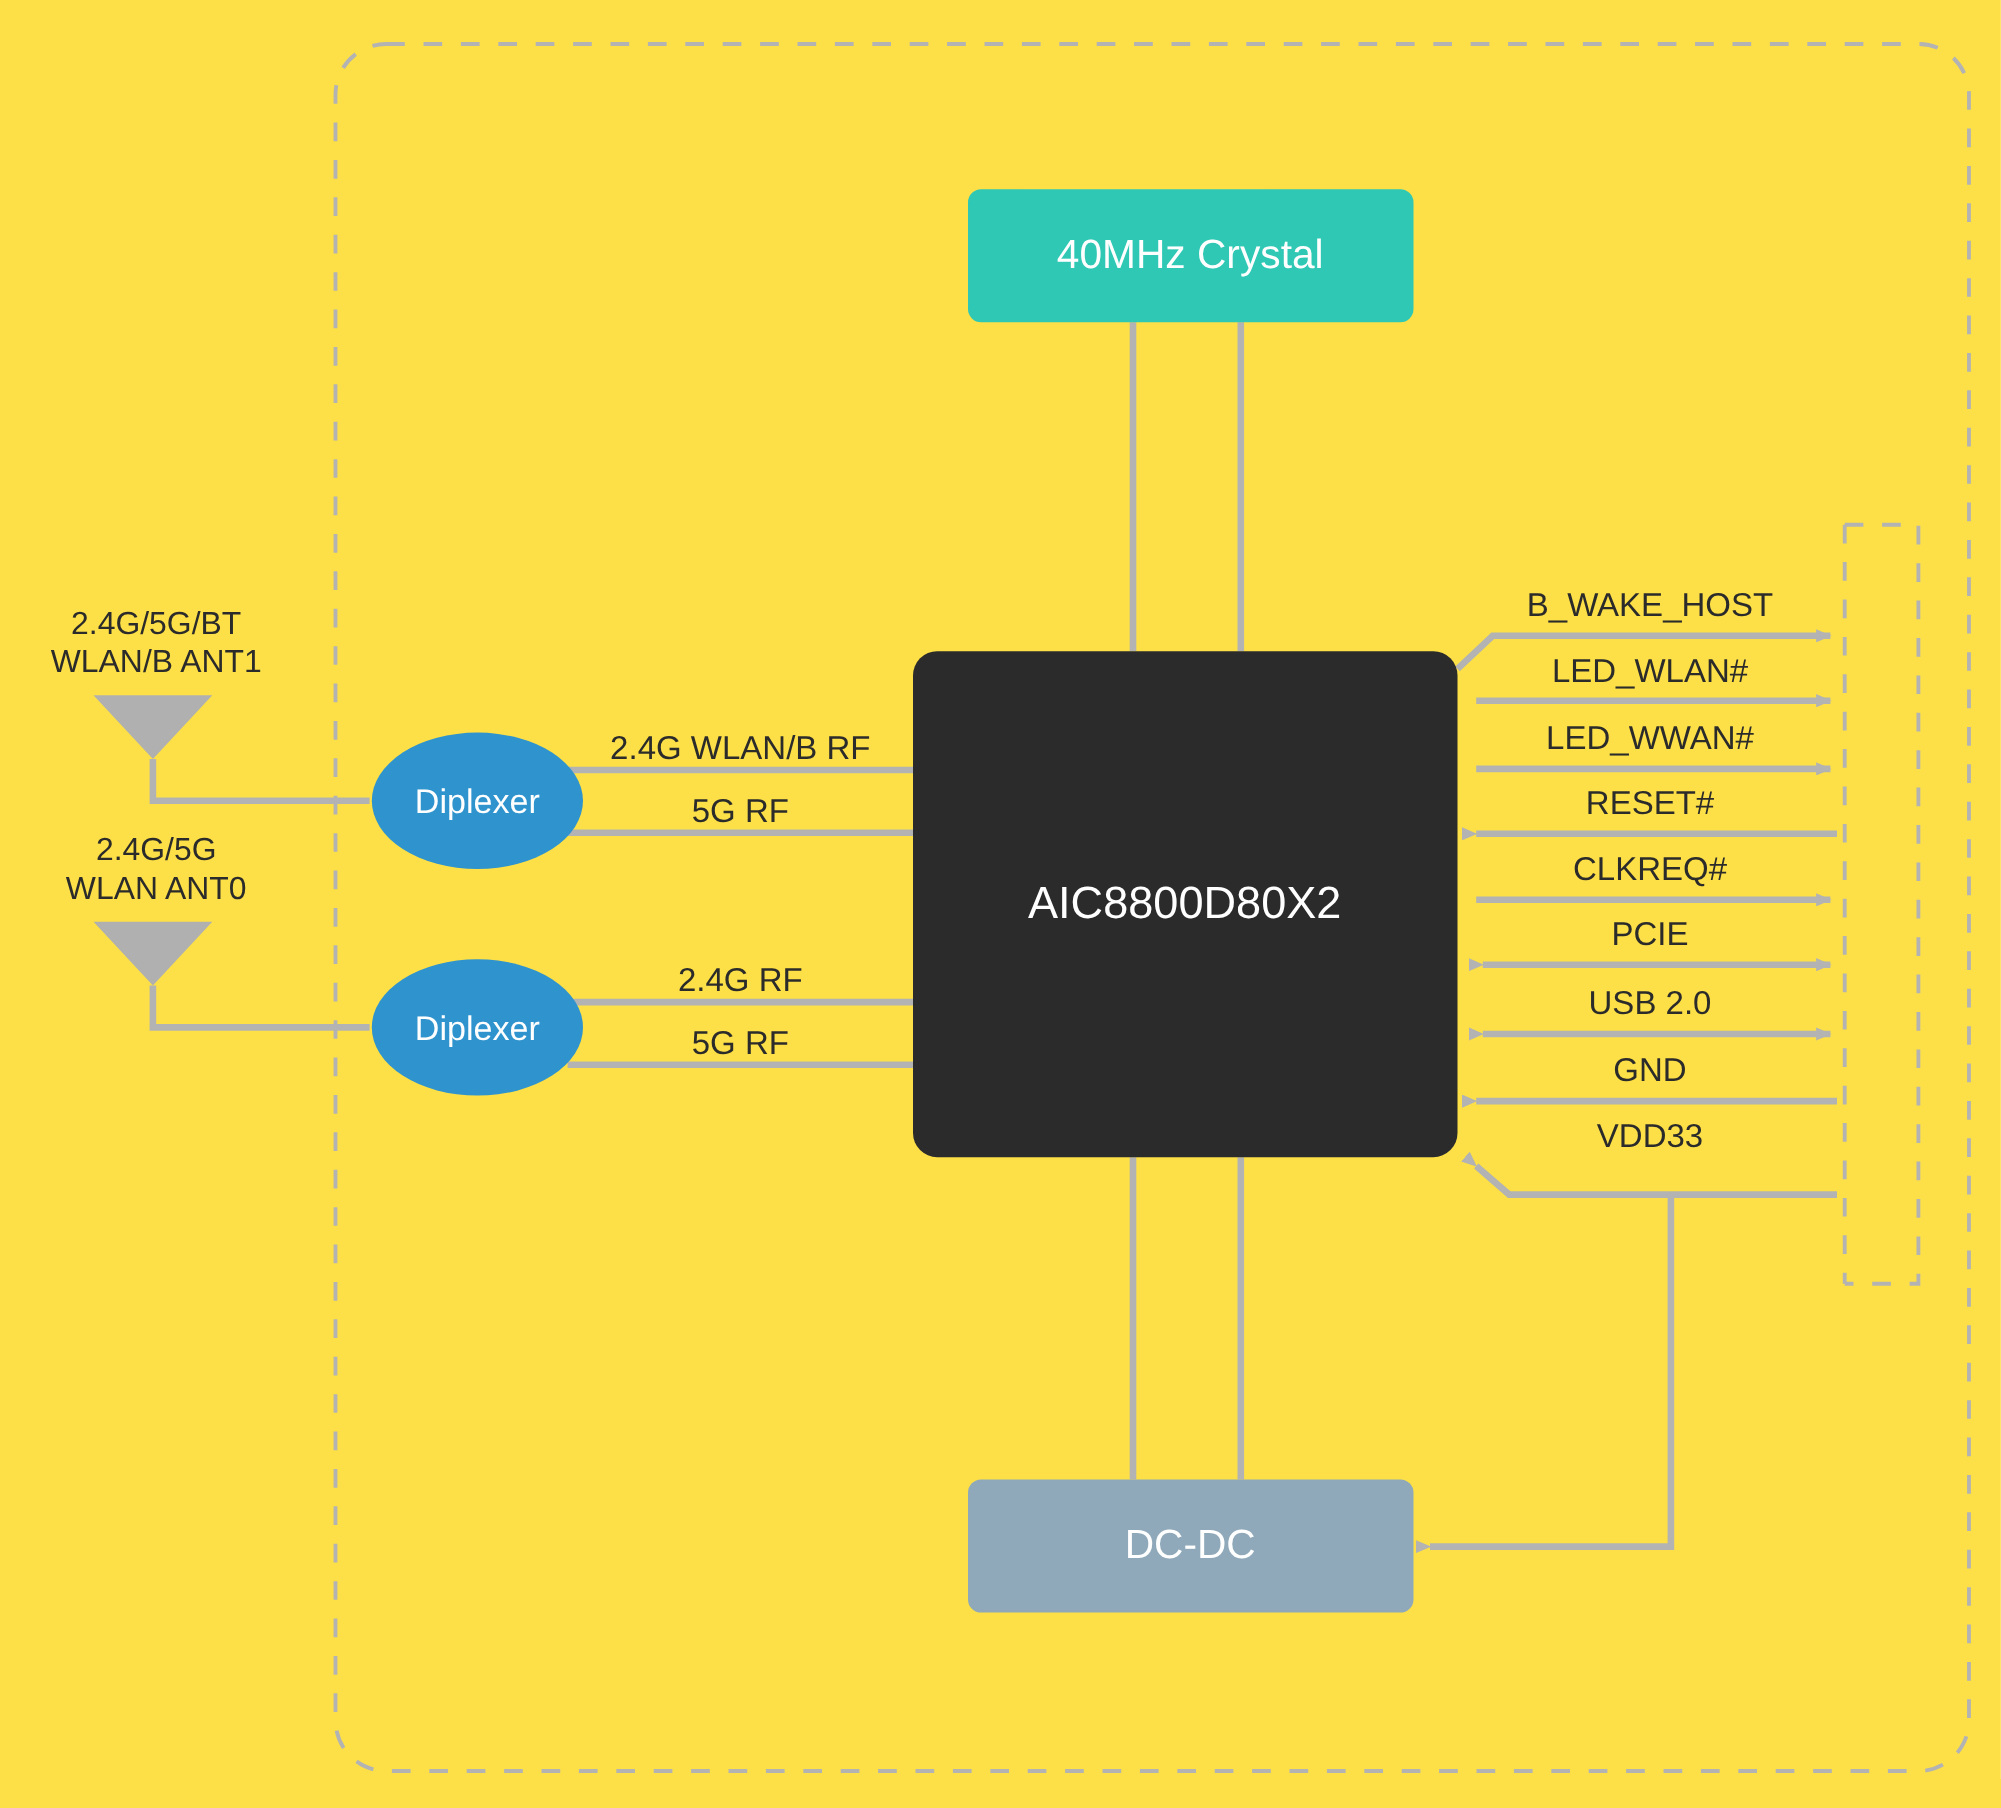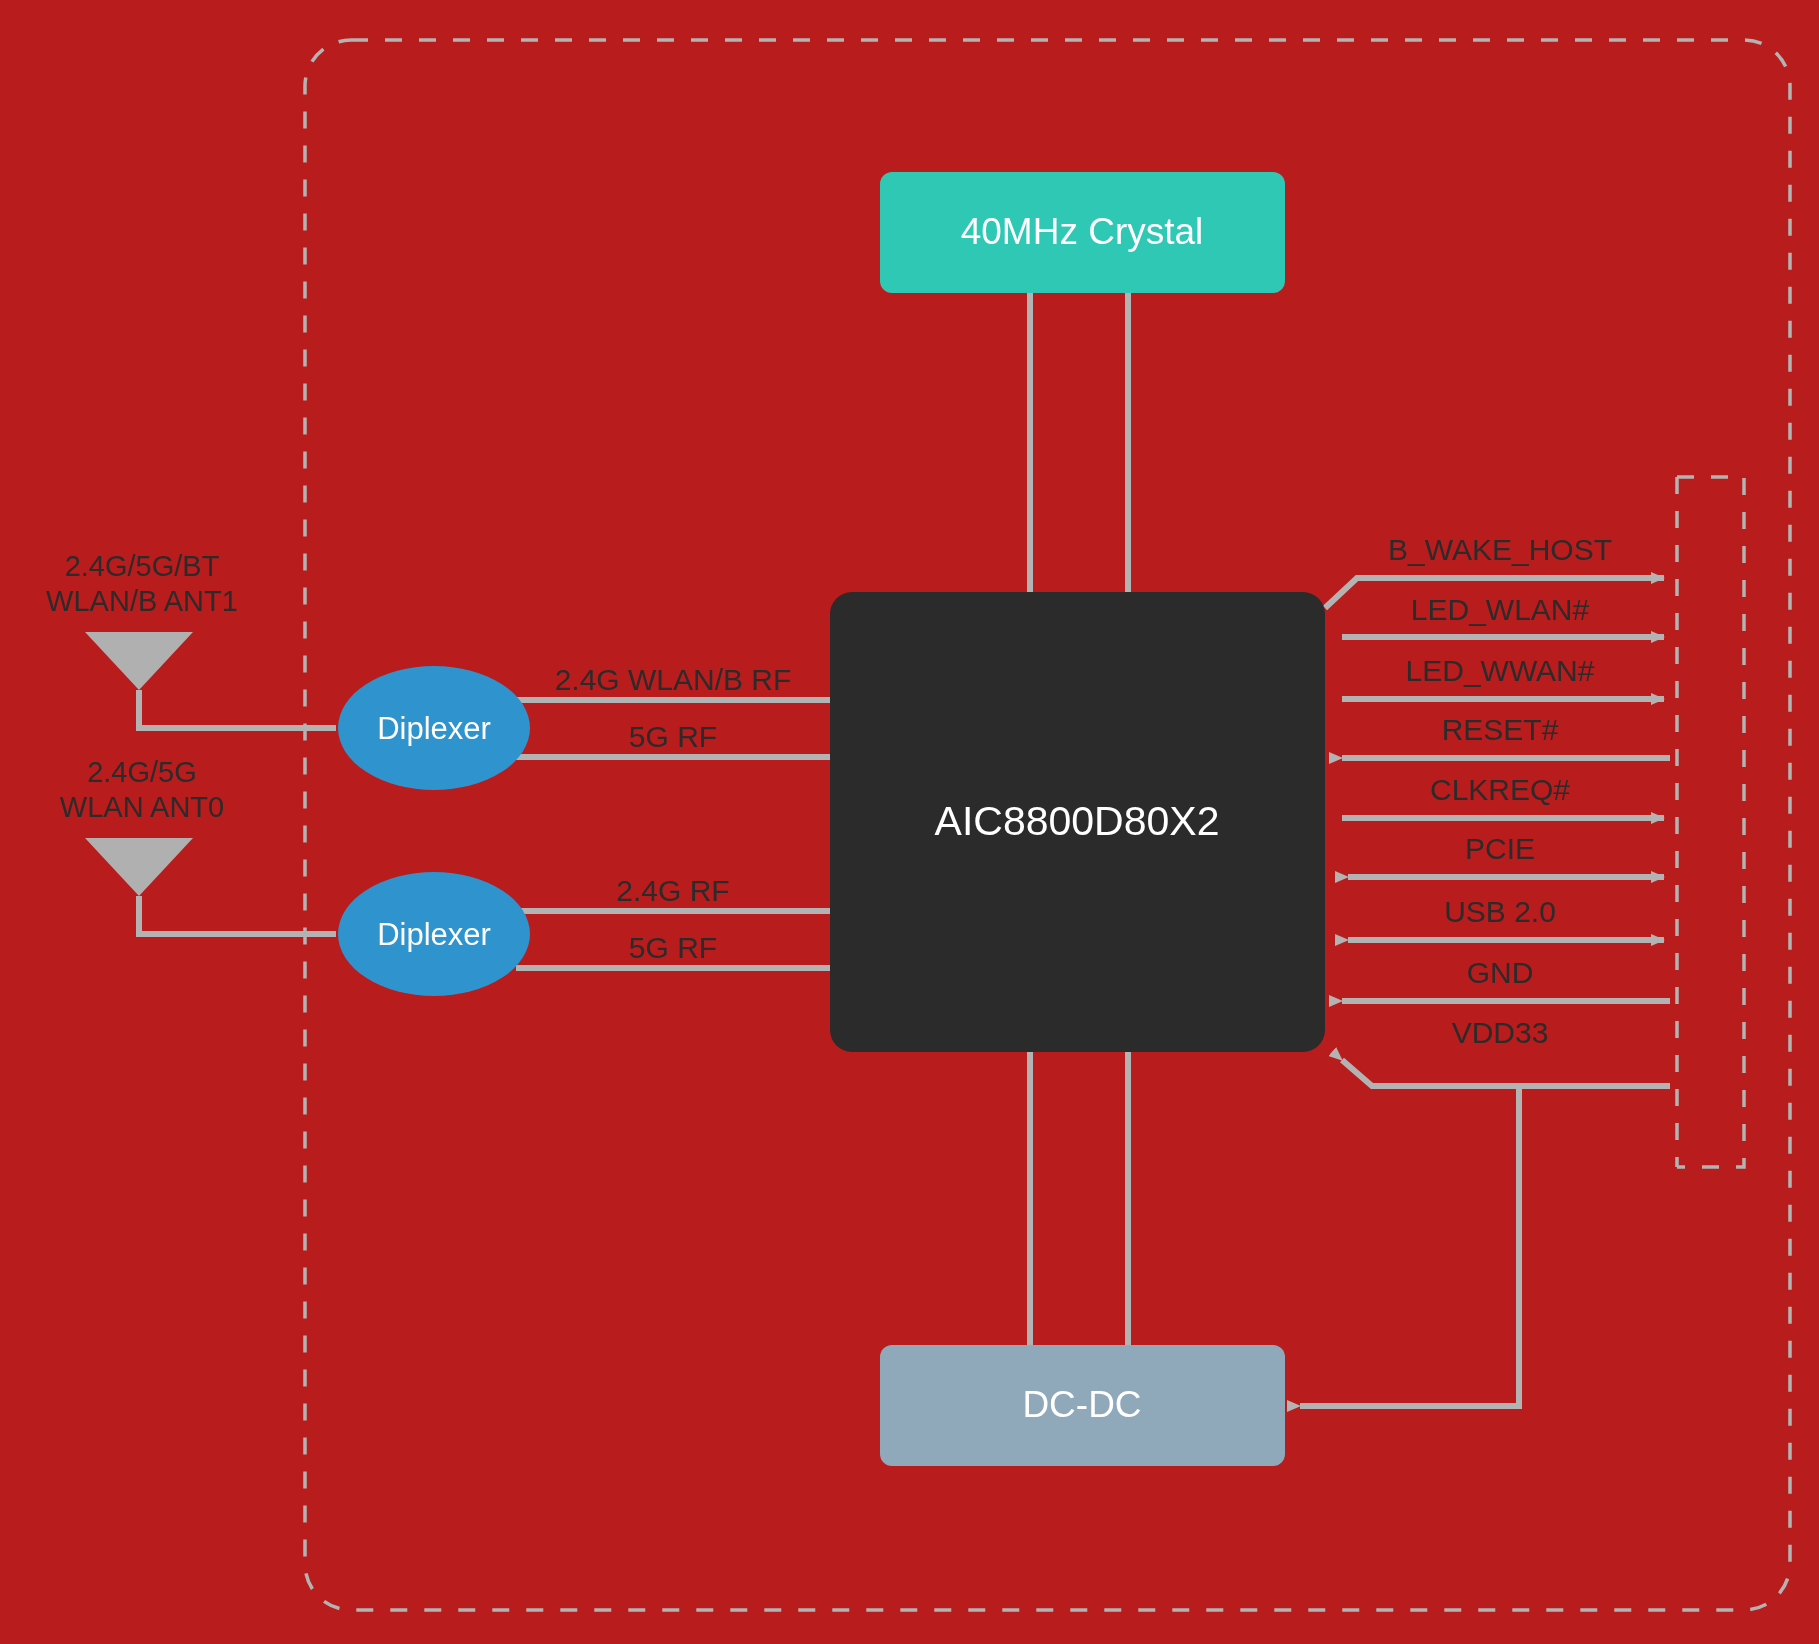--- a/index.html
+++ b/index.html
@@ -4,21 +4,21 @@
 <style>
   html, body {
     margin: 0;
     padding: 0;
     background: #ffffff;
   }
   #root {
     position: relative;
     width: 1819px;
     height: 1644px;
-    background: #b91c1c;
+    background: #fde047;
     font-family: "Liberation Sans", sans-serif;
     overflow: hidden;
   }
   #diagram-svg {
     position: absolute;
     left: 0;
     top: 0;
     width: 1819px;
     height: 1644px;
   }

